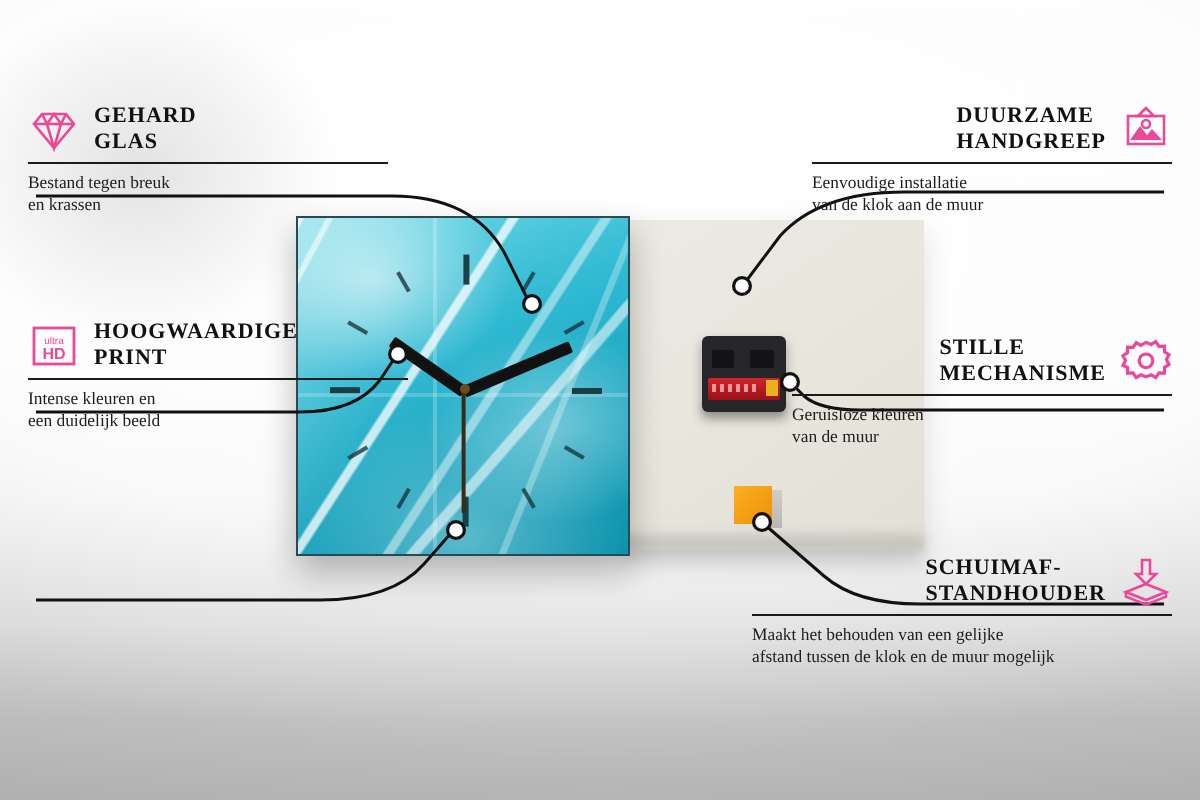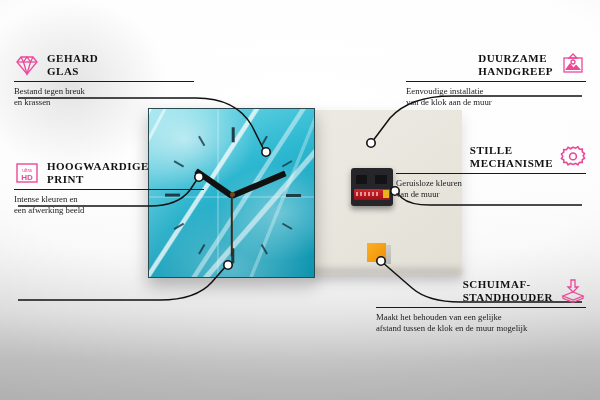--- a/index.html
+++ b/index.html
@@ -187,21 +187,21 @@
           <text x="13" y="12" font-size="5" text-anchor="middle" fill="currentColor" font-family="Liberation Sans, sans-serif">ultra</text>
           <text x="13" y="19.5" font-size="8" font-weight="bold" text-anchor="middle" fill="currentColor" font-family="Liberation Sans, sans-serif">HD</text>
         </svg>
       </span>
       <span class="ttl">
         <span>HOOGWAARDIGE</span><br><span>PRINT</span>
       </span>
     </div>
     <div class="rule"></div>
     <div class="sub">
-      <span>Intense kleuren en</span><br><span>een afwerking beeld</span>
+      <span>Intense kleuren en</span><br><span>een duidelijk beeld</span>
     </div>
   </div>
 
 
   <div class="lbl l-right" style="left:406px;top:52px;width:180px;">
     <div class="hd">
       <span class="ttl">
         <span>DUURZAME</span><br><span>HANDGREEP</span>
       </span>
       <span class="ic">
@@ -214,21 +214,21 @@
         </g>
           </svg>
       </span>
     </div>
     <div class="rule"></div>
     <div class="sub">
       <span>Eenvoudige installatie</span><br><span>van de klok aan de muur</span>
     </div>
   </div>
 
-  <div class="lbl l-right" style="left:396px;top:144px;width:190px;">
+  <div class="lbl l-right" style="left:396px;top:168px;width:190px;">
     <div class="hd">
       <span class="ttl">
         <span>STILLE</span><br><span>MECHANISME</span>
       </span>
       <span class="ic">
         <svg viewBox="0 0 26 26">
             <g fill="none" stroke="currentColor" stroke-width="1.6">
           <path d="M13 3.2 l2.6 1 2.3-1.4 1.6 2.4 2.7-.1 .1 2.8 2.2 1.5-1.3 2.4 1.3 2.4-2.2 1.5-.1 2.8-2.7-.1-1.6 2.4-2.3-1.4-2.6 1-2.6-1-2.3 1.4-1.6-2.4-2.7 .1-.1-2.8L1.5 14.7 2.8 12.3 1.5 9.9l2.2-1.5 .1-2.8 2.7 .1 1.6-2.4 2.3 1.4z"></path>
           <circle cx="13" cy="12.4" r="3.4"></circle>
         </g>

